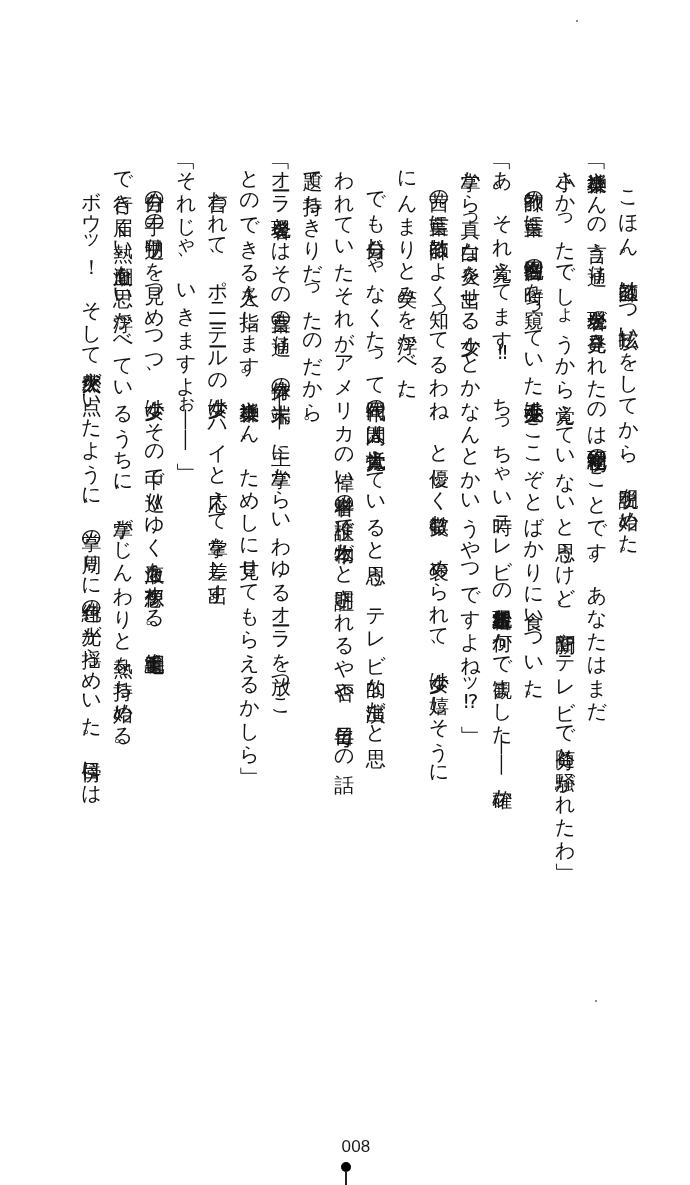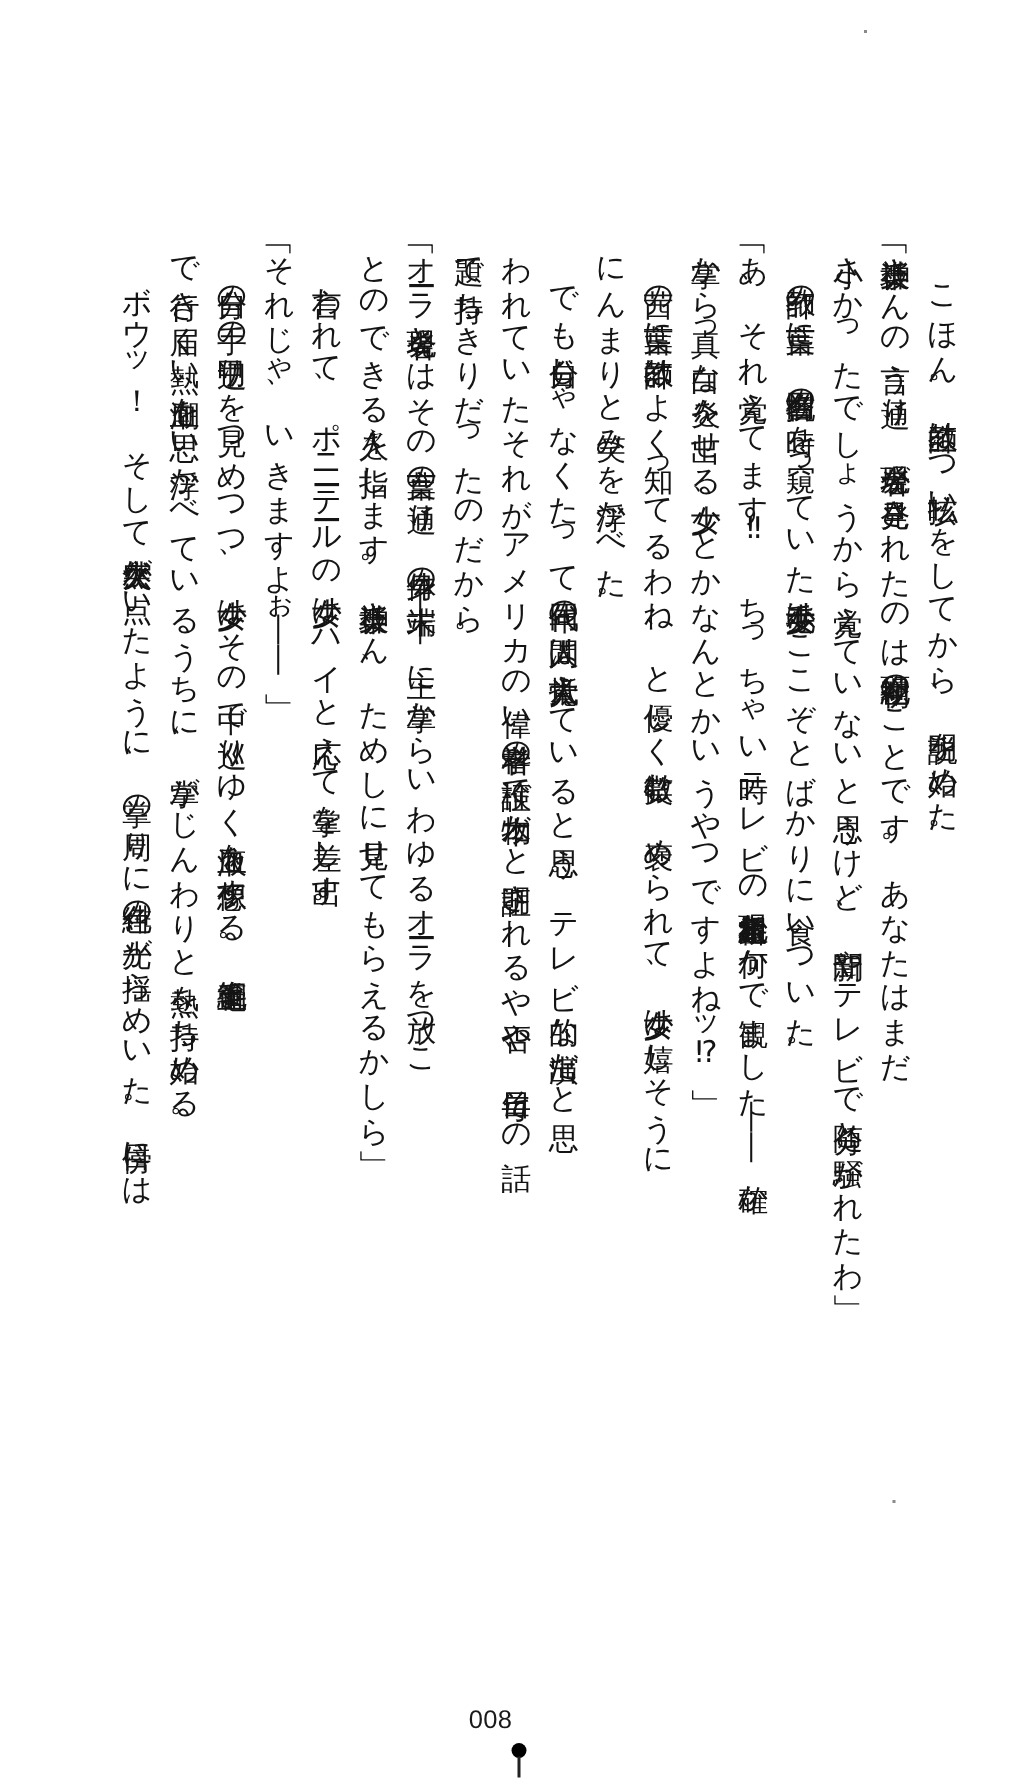--- a/index.html
+++ b/index.html
@@ -37,21 +37,21 @@
     }
     .line {
       white-space: nowrap;
       display: block;
     }
     .indent {
       text-indent: 20.3px;
     }
     .page-number {
       position: absolute;
-      left: 327px;
+      left: 356px;
       top: 1138px;
       transform: translateX(-50%);
       font-family: "Liberation Sans", sans-serif;
       font-size: 17px;
       line-height: 17px;
       color: #1a1a1a;
       letter-spacing: 0.2px;
     }
     .marker-dot {
       position: absolute;

